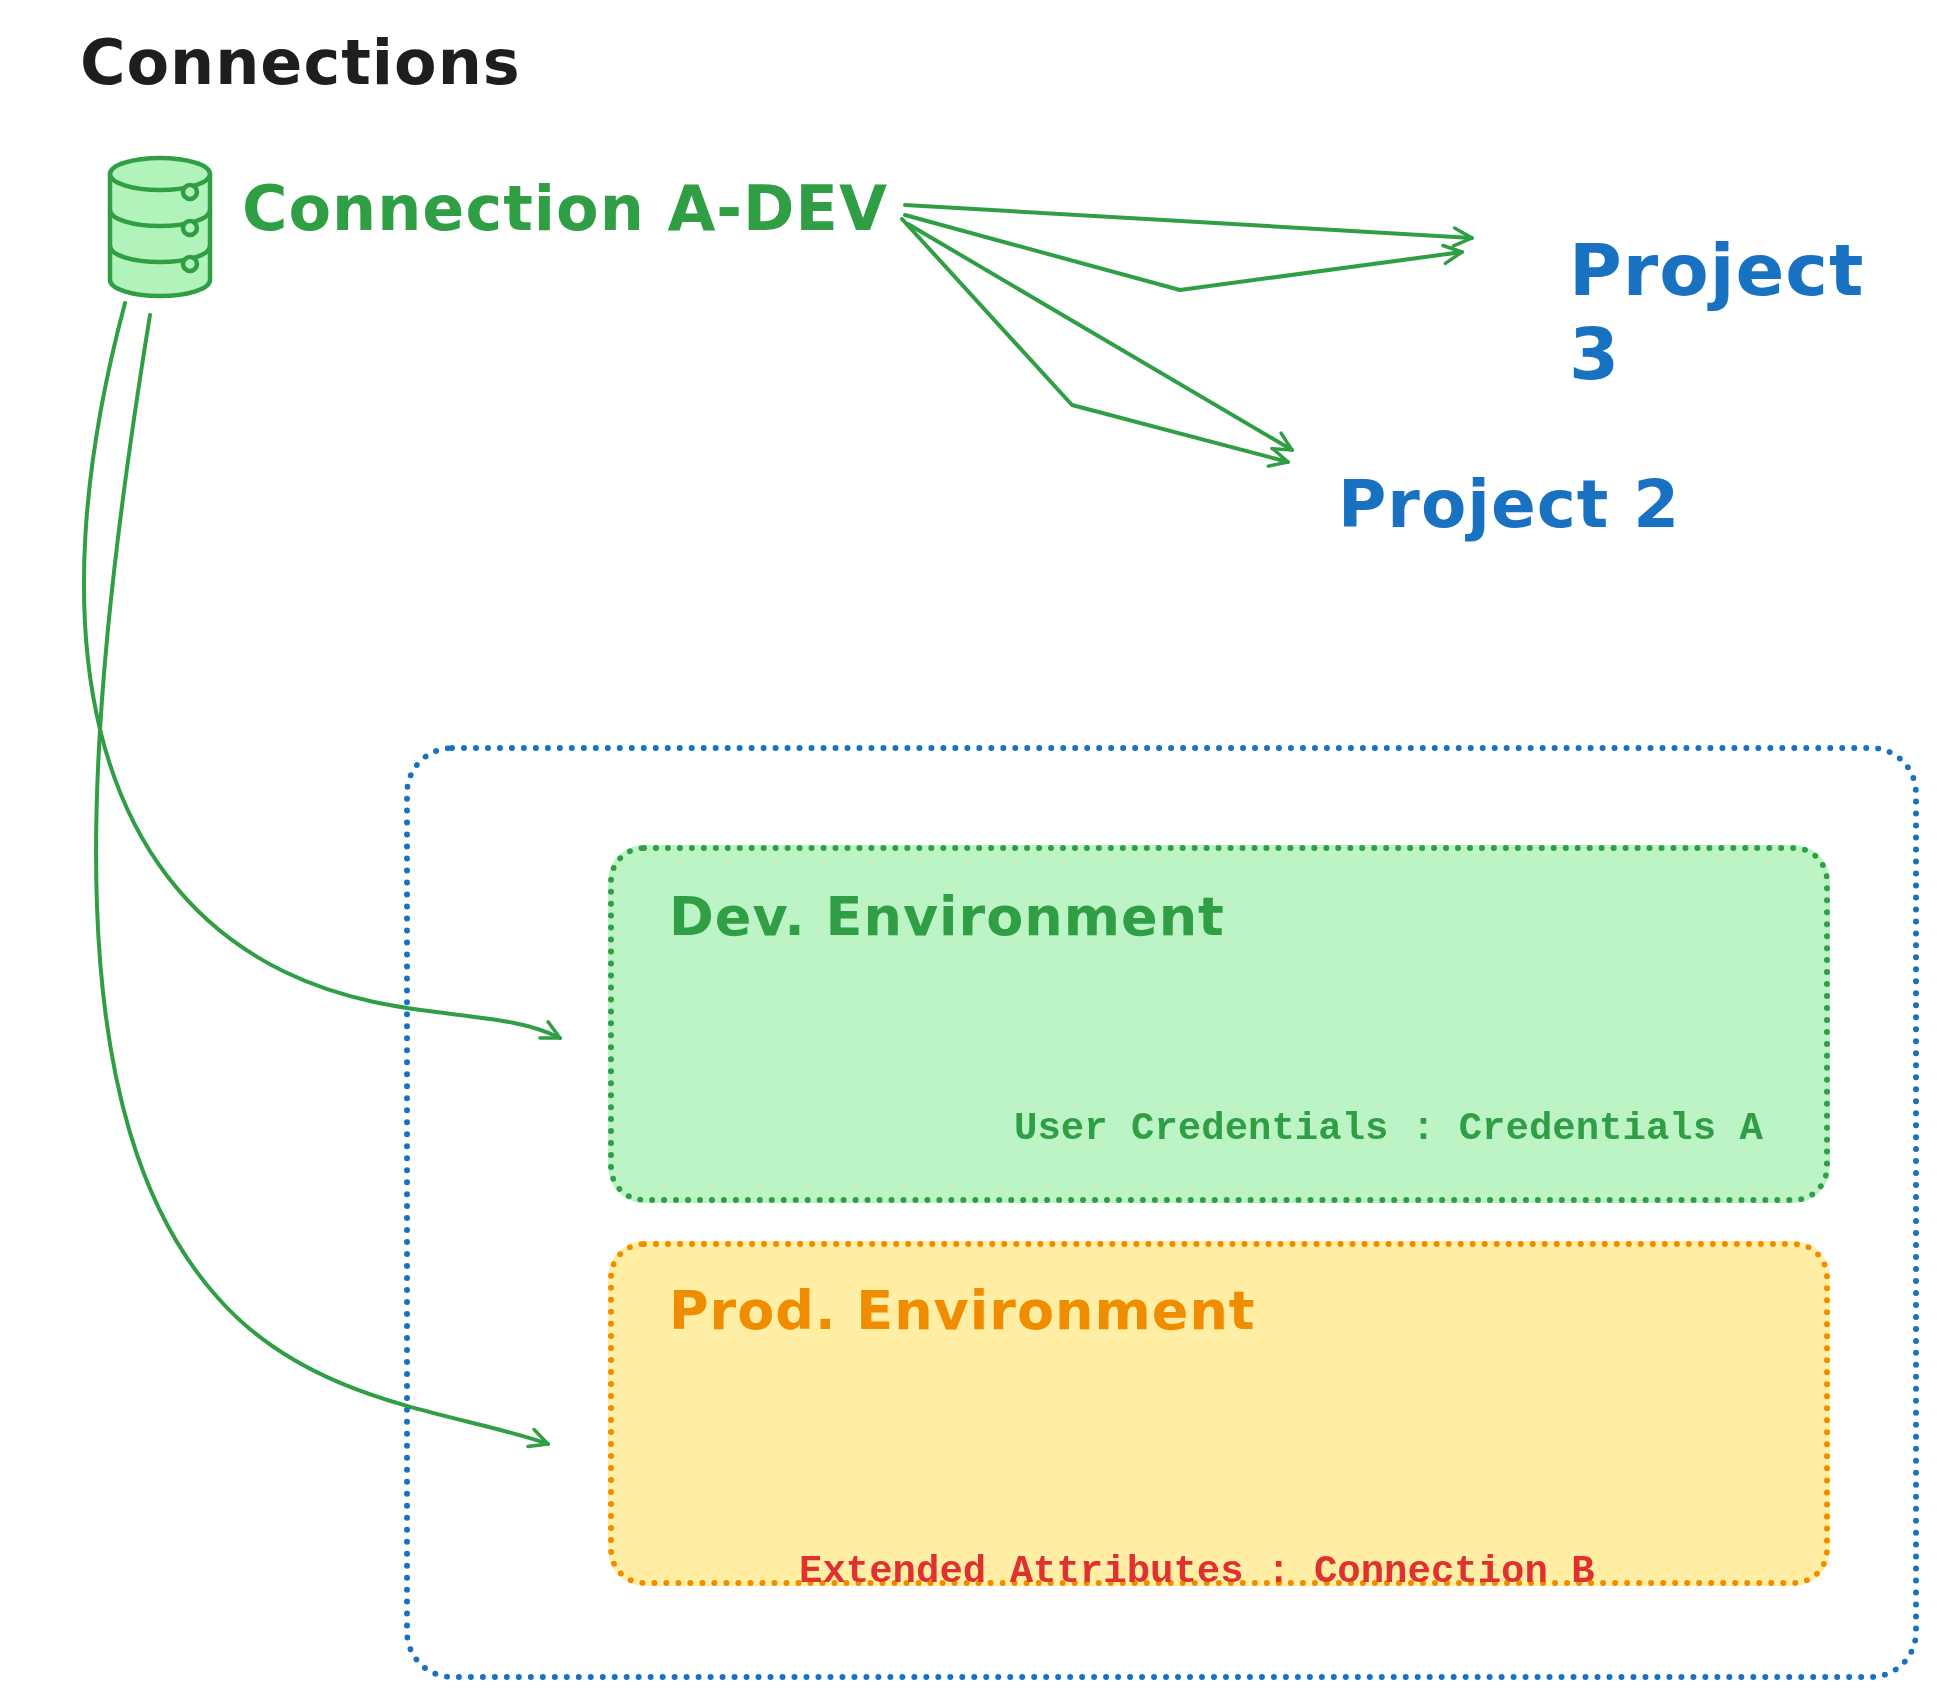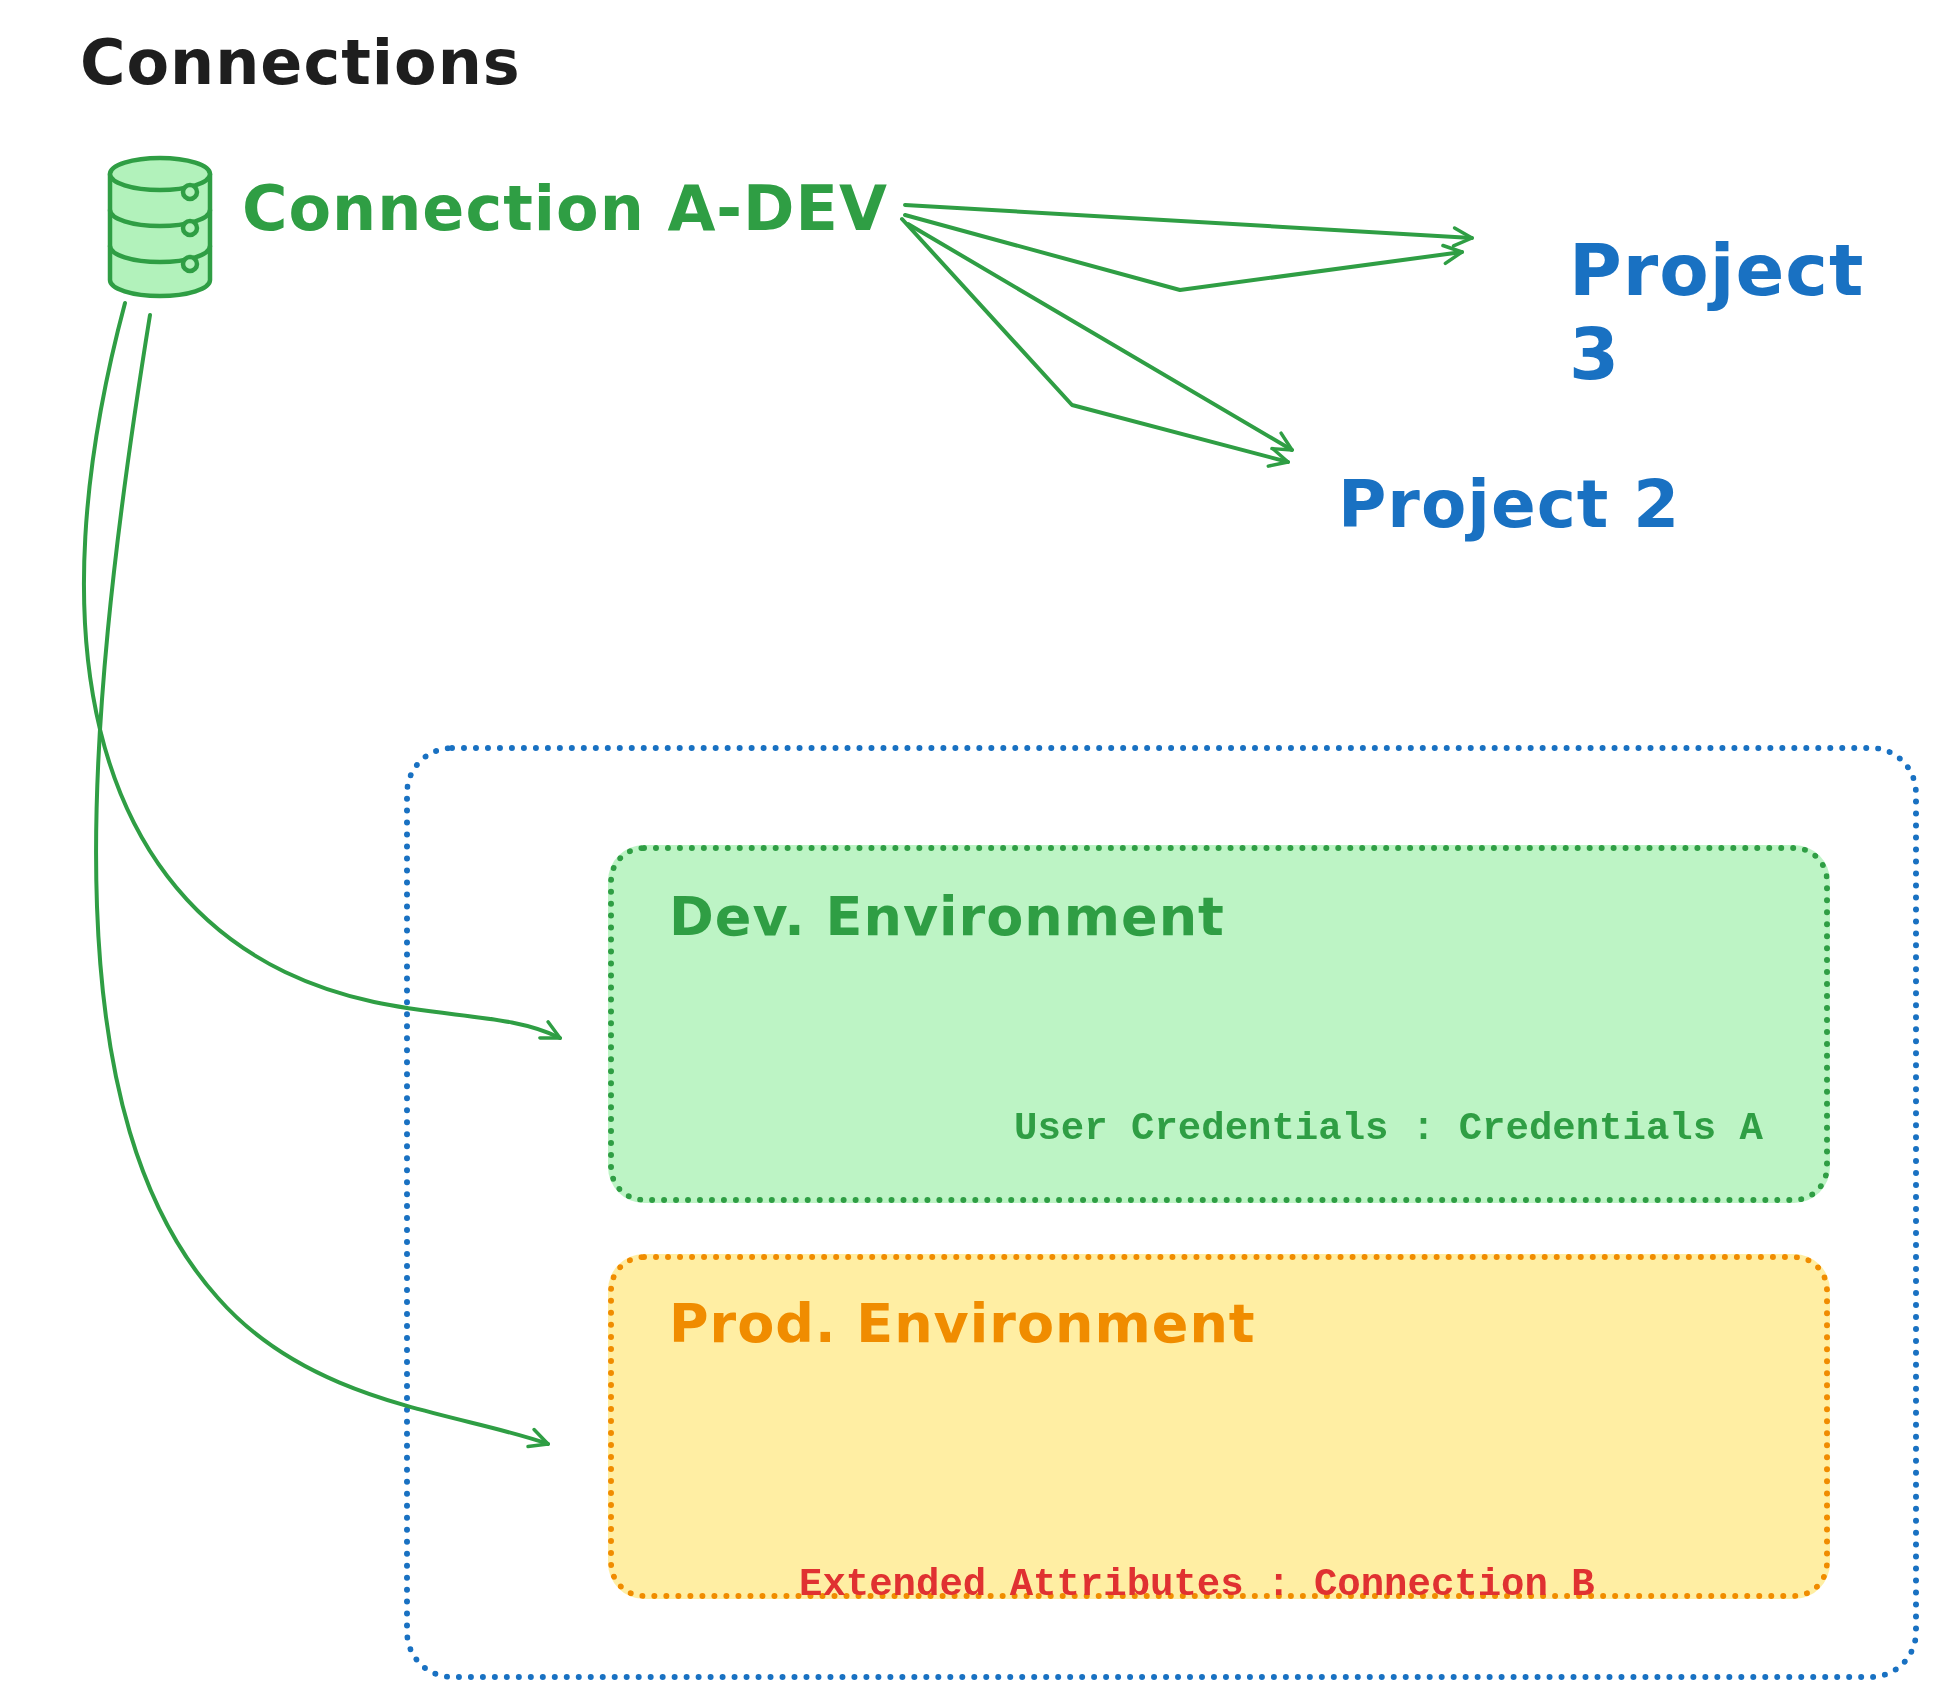--- a/index.html
+++ b/index.html
@@ -25,21 +25,21 @@
     border:6px dotted #1971c2;border-radius:48px;
     z-index:1;
     text-align:center;
   }
   .dev-box{
     left:198px;top:94px;width:1210px;height:346px;
     background:rgba(178,242,187,0.85);
     border:6px dotted #2f9e44;border-radius:36px;
   }
   .prod-box{
-    left:198px;top:503px;width:1210px;height:333px;
+    left:198px;top:490px;width:1210px;height:333px;
     background:rgba(255,236,153,0.9);
     border:6px dotted #f08c00;border-radius:36px;
   }
   .dev-label{left:55px;top:34px;font-size:54px;color:#2f9e44;}
   .dev-credentials{left:400px;top:256px;font-size:39px;color:#2f9e44;}
   .prod-label{left:55px;top:32px;font-size:54px;color:#f08c00;}
   .prod-lines{left:185px;top:200px;font-size:39px;color:#e03131;line-height:50px;white-space:pre;}
 
   #overlay{position:absolute;left:0;top:0;z-index:2;pointer-events:none;}
 </style>

